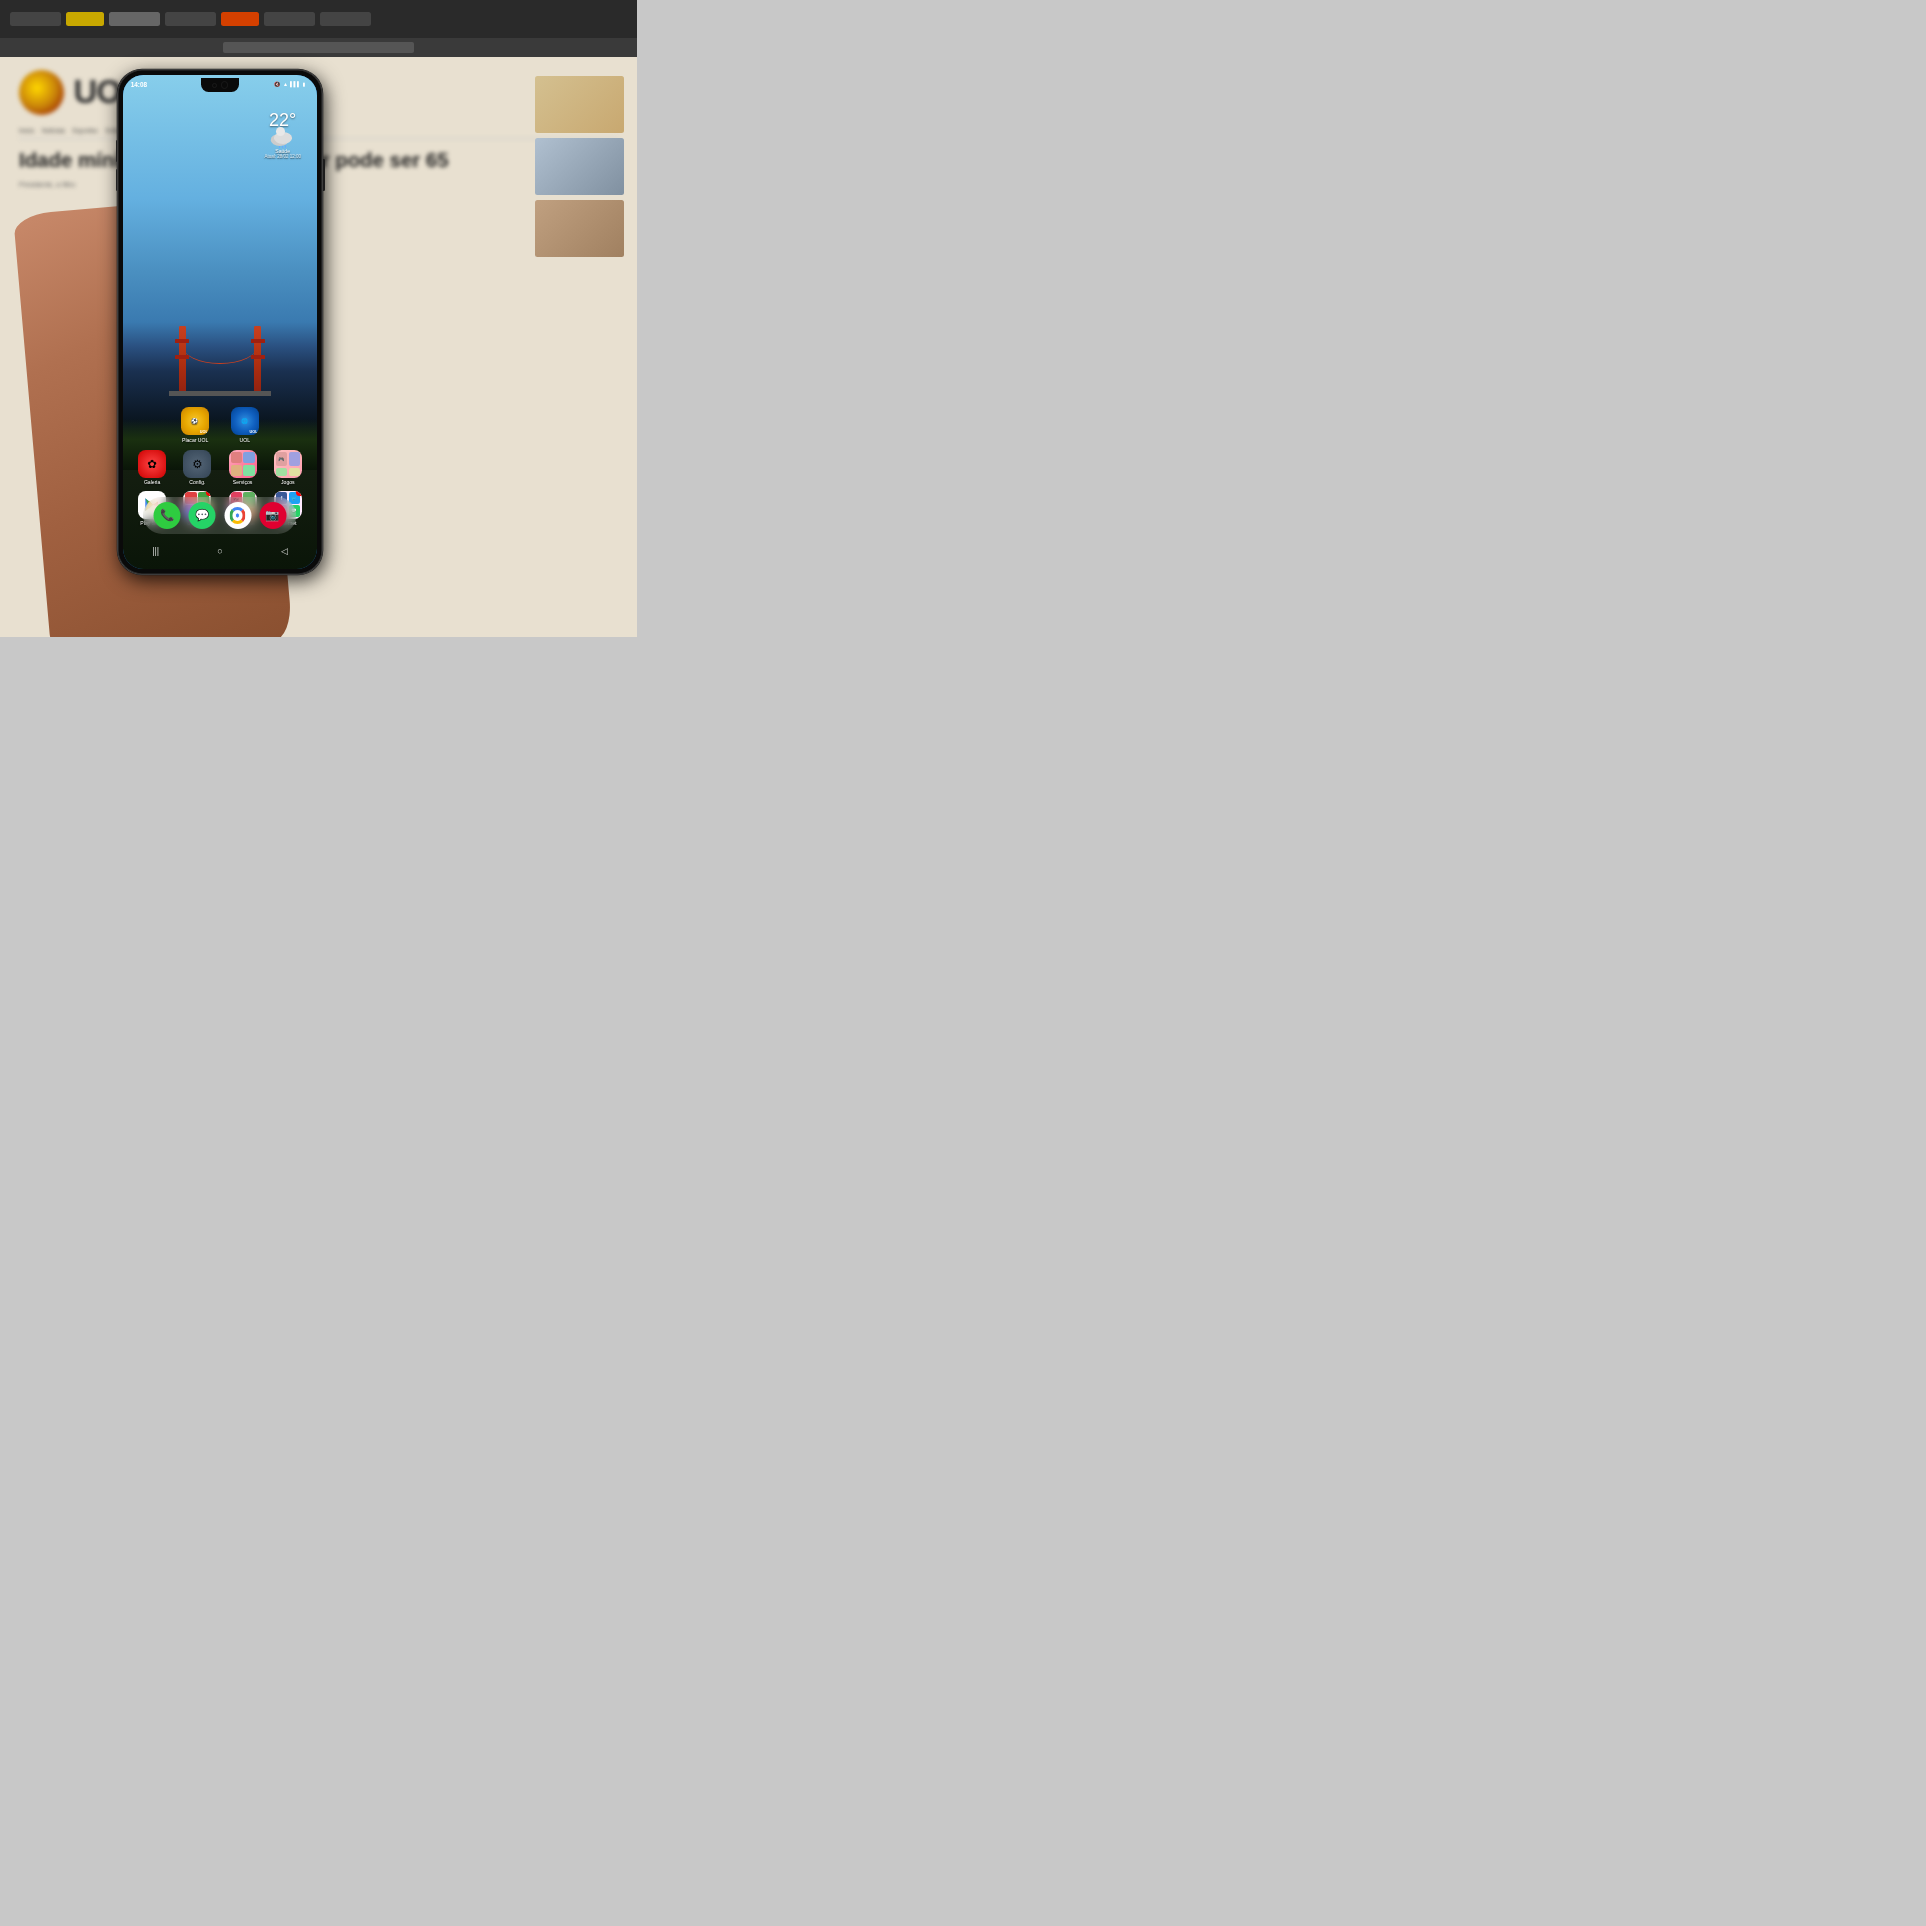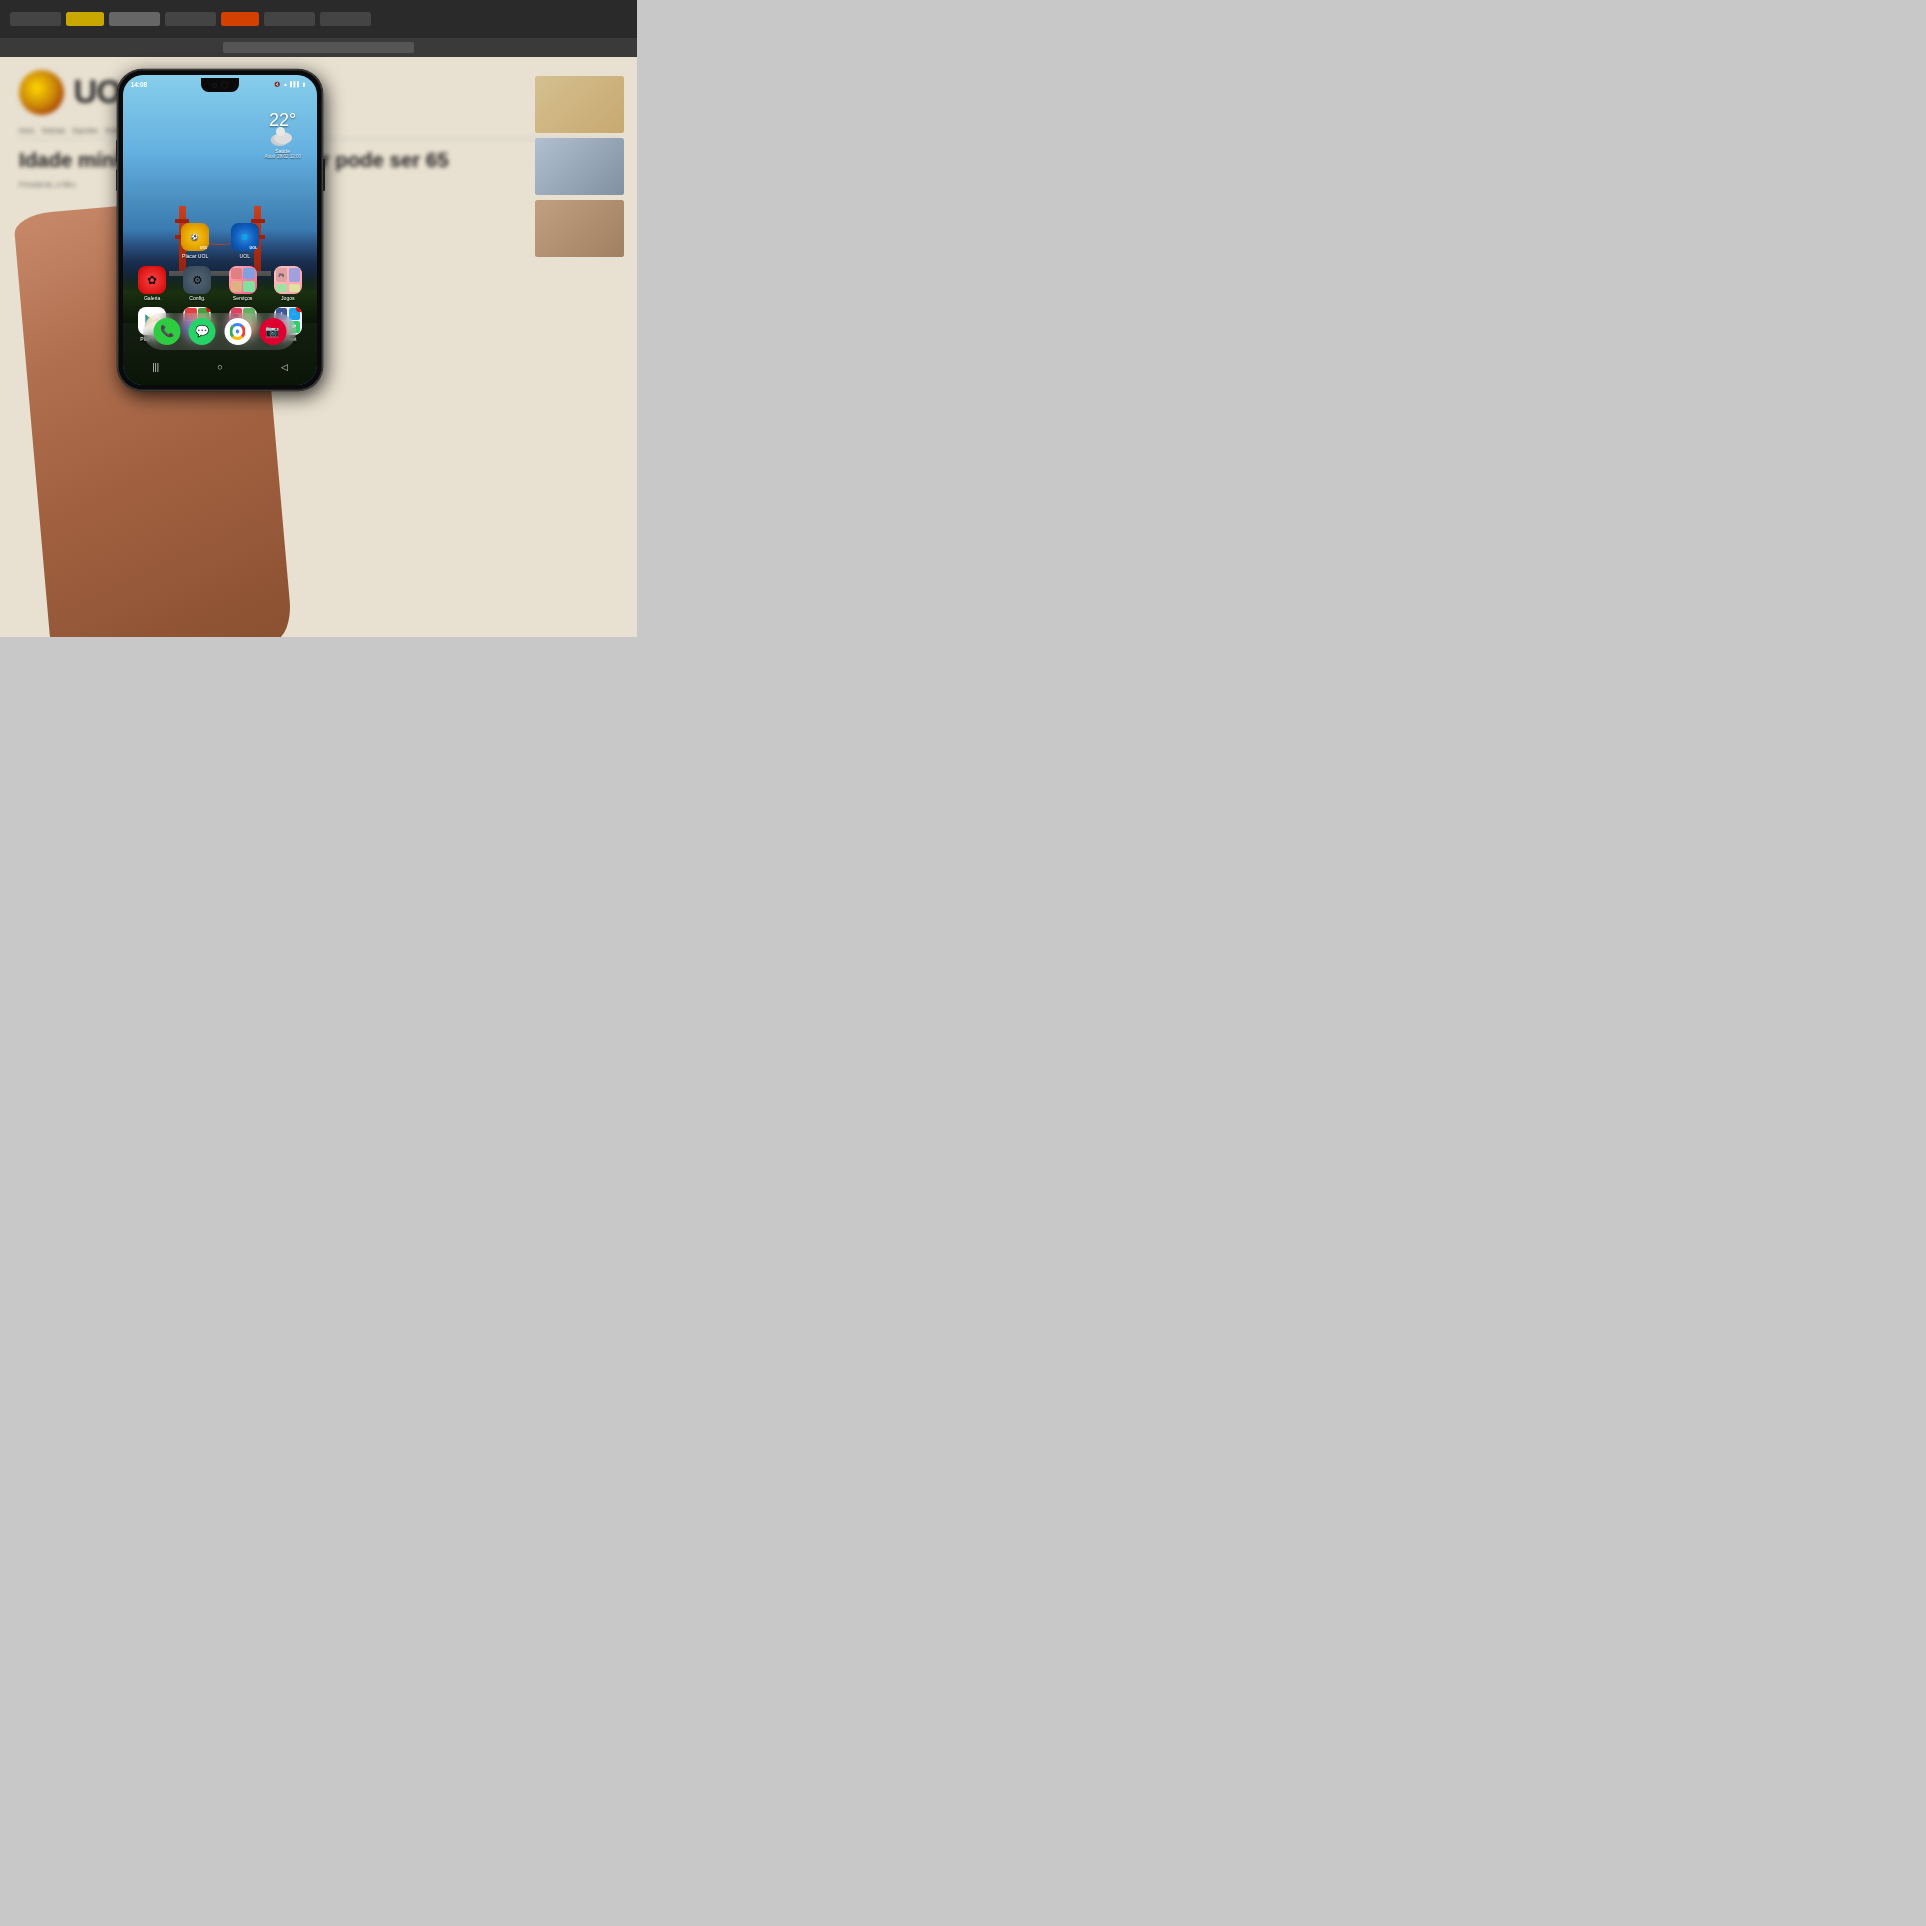--- a/index.html
+++ b/index.html
@@ -166,21 +166,21 @@
       transform: rotate(-5deg);
       z-index: 5;
     }
 
     
     .phone-wrapper {
       position: absolute;
       top: 70px;
       left: 118px;
       width: 204px;
-      height: 320px;
+      height: 504px;
       z-index: 10;
     }
 
     .phone-body {
       width: 100%;
       height: 100%;
       background: #0a0a0a;
       border-radius: 24px;
       box-shadow:
         0 0 0 0.6px #555,

